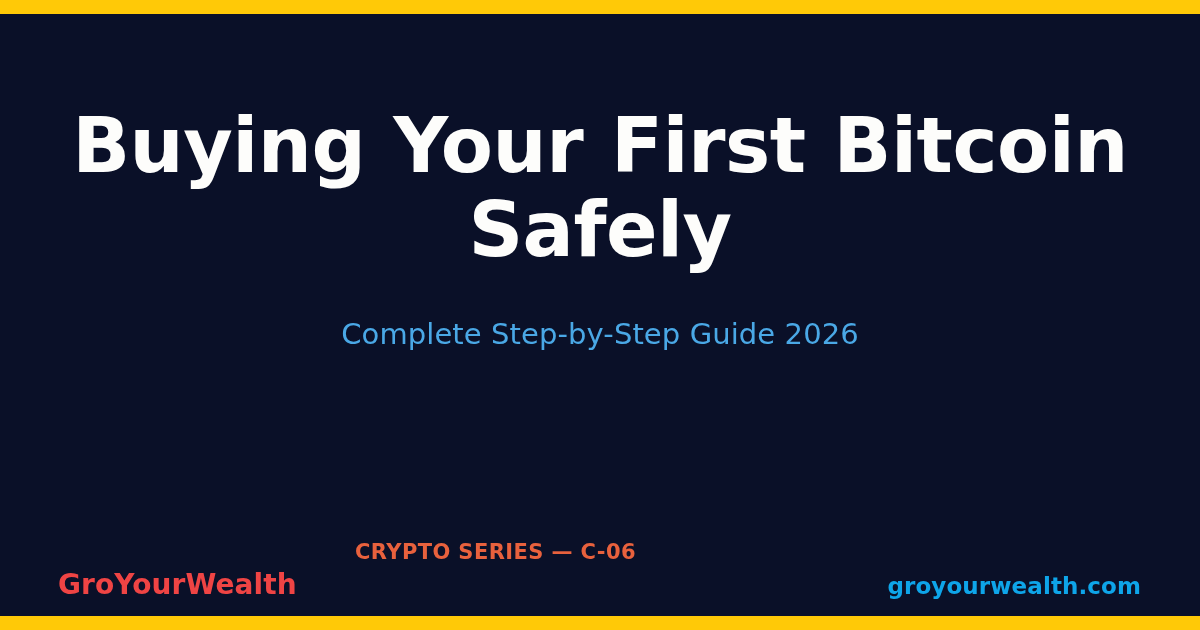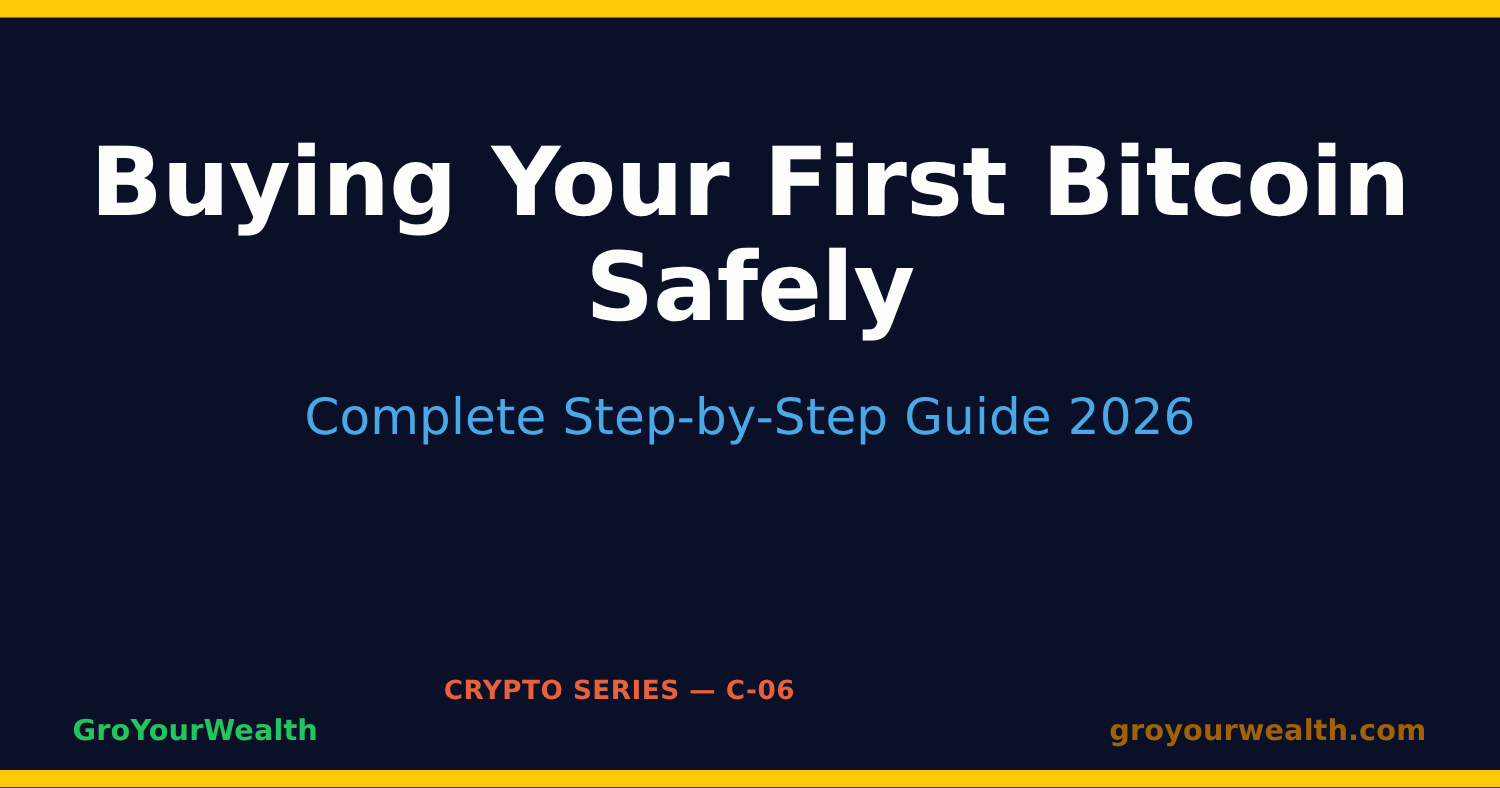--- a/index.html
+++ b/index.html
@@ -49,21 +49,21 @@
     line-height: 84px;
     font-weight: 700;
     color: #fdfdfb;
     letter-spacing: -0.5px;
     word-spacing: 2px;
   }
 
   .hero-subtitle {
     margin: 0;
     padding-top: 31px;
-    font-size: 40px;
+    font-size: 29px;
     line-height: 38px;
     font-weight: 400;
     color: #4aa8e6;
     letter-spacing: 0.1px;
   }
 
   
   .series-label {
     position: absolute;
     left: 0;
@@ -81,32 +81,32 @@
     position: absolute;
     left: 58px;
     right: 59px;
     top: 570px;
     display: flex;
     align-items: baseline;
     justify-content: space-between;
   }
 
   .brand-name {
-    font-size: 23px;
+    font-size: 28px;
     line-height: 30px;
     font-weight: 700;
-    color: #22c55e;
+    color: #ef4444;
     letter-spacing: 0.1px;
   }
 
   .brand-url {
     font-size: 23px;
     line-height: 30px;
     font-weight: 700;
-    color: #a16207;
+    color: #0ea5e9;
     letter-spacing: 0.1px;
     text-align: right;
   }
 </style>
 </head>
 <body>
 
 <div class="slide">
 
   <div class="accent-bar top"></div>

